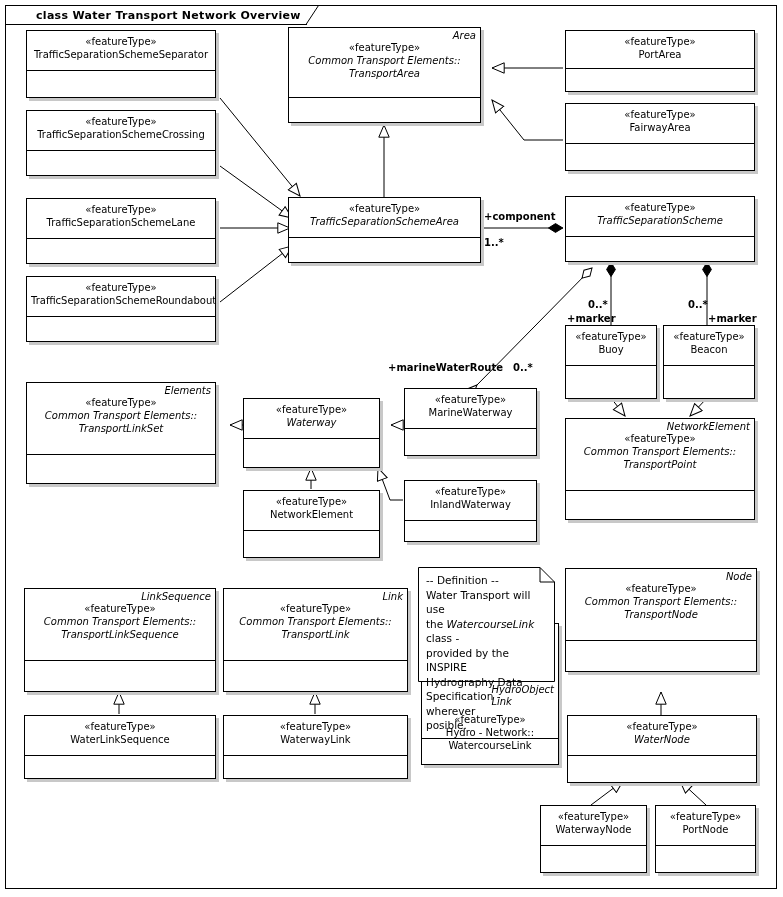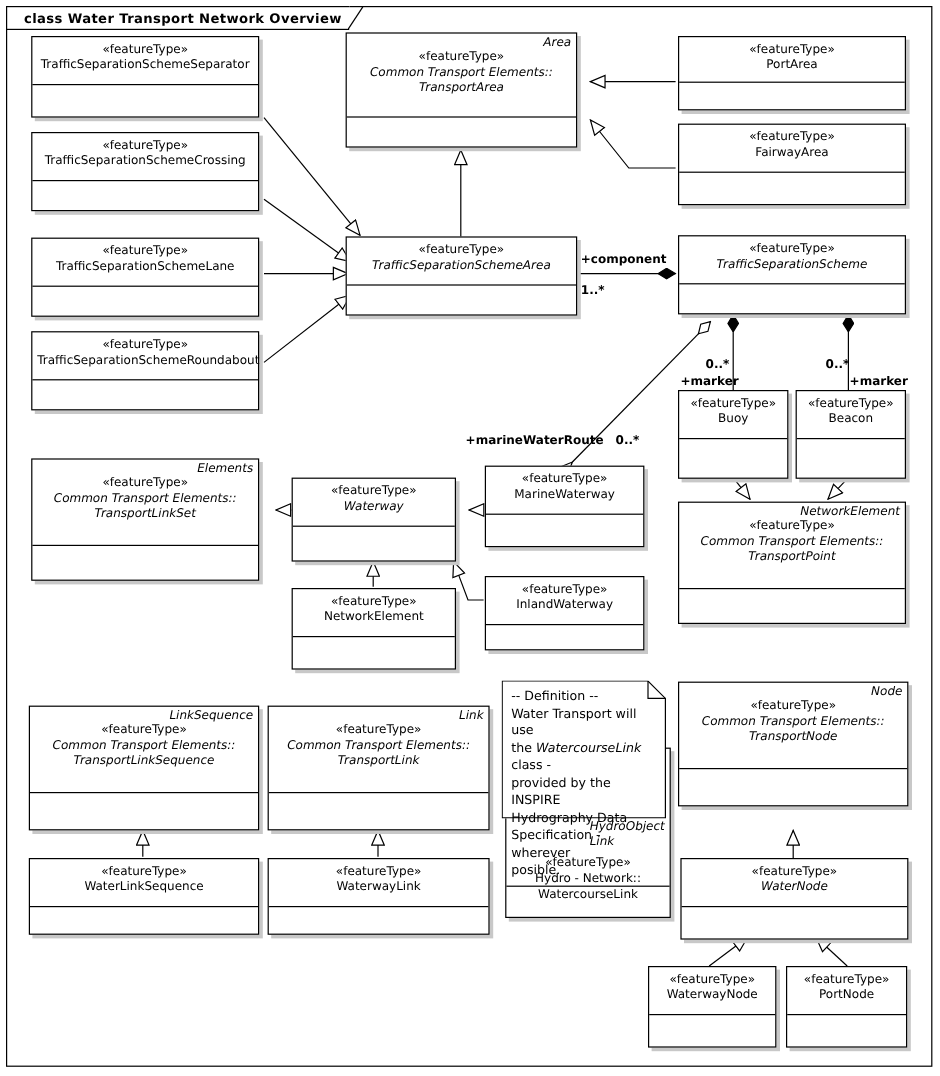--- a/index.html
+++ b/index.html
@@ -36,21 +36,21 @@
     background: #ffffff;
     box-sizing: border-box;
     z-index: 20;
   }
   #diagram-title-tab .tab-body {
     position: relative;
     height: 20px;
     border-top: 1px solid #000;
     border-left: 1px solid #000;
     border-bottom: 1px solid #000;
-    padding: 0 6px 0 14px;
+    padding: 0 6px 0 30px;
     display: flex;
     align-items: center;
     background: #fff;
     box-sizing: border-box;
   }
   #diagram-title-tab .tab-label {
     font-size: 11px;
     font-weight: bold;
     color: #000;
     letter-spacing: 0.3px;

